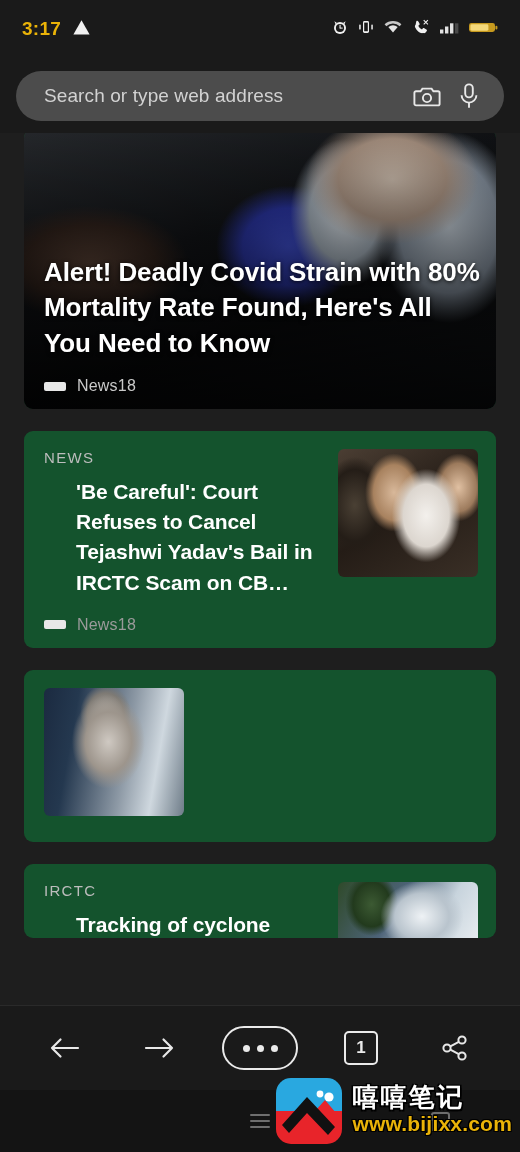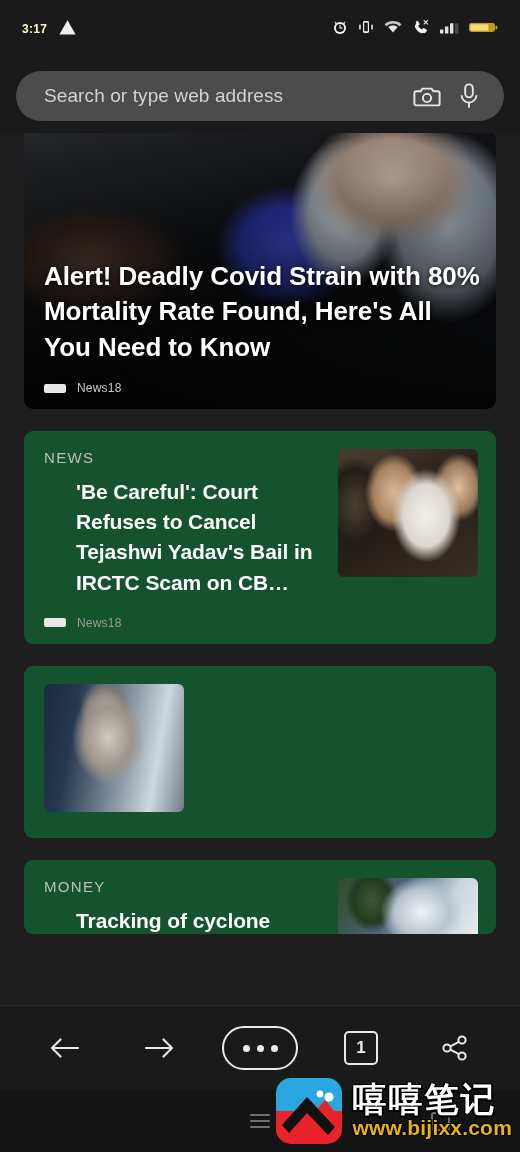--- a/index.html
+++ b/index.html
@@ -12,21 +12,21 @@
   #screen { position:relative; width:520px; height:1152px; background:#1c1c1c; }
 
   
   .statusbar {
     position:absolute; top:0; left:0; width:520px; height:58px;
     background:#1a1a1a;
     display:flex; align-items:center; justify-content:space-between;
     padding:0 22px;
   }
   .sb-left { display:flex; align-items:center; gap:11px; }
-  .sb-time { color:#fef9c3; font-size:12px; font-weight:bold; letter-spacing:.3px; }
+  .sb-time { color:#eab308; font-size:19px; font-weight:bold; letter-spacing:.3px; }
   .sb-right { display:flex; align-items:center; gap:9px; }
   .ic { display:block; }
 
   
   .omnibox-wrap {
     position:absolute; top:58px; left:0; width:520px; height:75px;
     background:#1a1a1a; display:flex; align-items:center; padding:0 16px;
   }
   .omnibox {
     flex:1; height:50px; background:#4c4c4c; border-radius:25px;
@@ -102,21 +102,21 @@
       linear-gradient(120deg,#2f4a2a 0%,#4d6378 38%,#c8d4dd 66%,#f1f4f6 100%); }
 
   
   .src-news18 {
     width:22px; height:9px; background:#e8e8e8; border-radius:2px; flex:none;
   }
   .src-indiatimes {
     width:23px; height:23px; background:#ffffff; border-radius:4px; flex:none;
     display:flex; align-items:center; justify-content:center;
   }
-  .src-name { color:#9a9a9a; font-size:12px; font-weight:500; letter-spacing:.2px; }
+  .src-name { color:#9a9a9a; font-size:16px; font-weight:500; letter-spacing:.2px; }
   .hero-source .src-name { color:#c9c9c9; }
 
   
   .card-partial { height:74px; margin-bottom:0; }
   .card-partial .card-list { min-height:0; padding-bottom:0; }
   .card-partial .cl-thumb { height:86px; }
 
   
   .toolbar {
     position:absolute; top:1005px; left:0; width:520px; height:85px;
@@ -150,22 +150,22 @@
   
   .watermark {
     position:absolute; right:8px; bottom:2px; height:78px;
     display:flex; align-items:center; gap:10px; z-index:30;
   }
   .wm-logo { width:66px; height:66px; border-radius:15px; overflow:hidden; position:relative; flex:none; }
   .wm-top { position:absolute; top:0; left:0; right:0; height:50%; background:#29a8e0; }
   .wm-bot { position:absolute; bottom:0; left:0; right:0; height:50%; background:#e8242a; }
   .wm-text { display:flex; flex-direction:column; align-items:flex-start; gap:1px; }
   .wm-cn {
-    color:#fff; font-size:34px; font-weight:bold; letter-spacing:2px; line-height:1;
-    font-family:Liberation Sans, sans-serif;
+    color:#fff; font-size:26px; font-weight:bold; letter-spacing:2px; line-height:1;
+    font-family:Liberation Mono, monospace;
     text-shadow:-1.5px -1.5px 0 #000, 1.5px -1.5px 0 #000, -1.5px 1.5px 0 #000, 1.5px 1.5px 0 #000;
   }
   .wm-url {
     color:#eab308; font-size:21px; font-weight:bold; letter-spacing:.2px; line-height:1.05;
     text-shadow:-1.2px -1.2px 0 #000, 1.2px -1.2px 0 #000, -1.2px 1.2px 0 #000, 1.2px 1.2px 0 #000;
   }
 </style>
 </head>
 <body>
 
@@ -280,21 +280,21 @@
 
     <div class="card">
       <div class="card-list">
         <div class="cl-thumb thumb-b"></div>
       </div>
     </div>
 
     <div class="card card-partial">
       <div class="card-list">
         <div class="cl-main">
-          <div class="cl-cat">MONEY</div>
+          <div class="cl-cat">IRCTC</div>
           <div class="cl-title">Tracking of cyclone likely</div>
         </div>
         <div class="cl-thumb thumb-c"></div>
       </div>
     </div>
 
   </div>
 
   <div class="toolbar">
     <div class="tb-btn">

